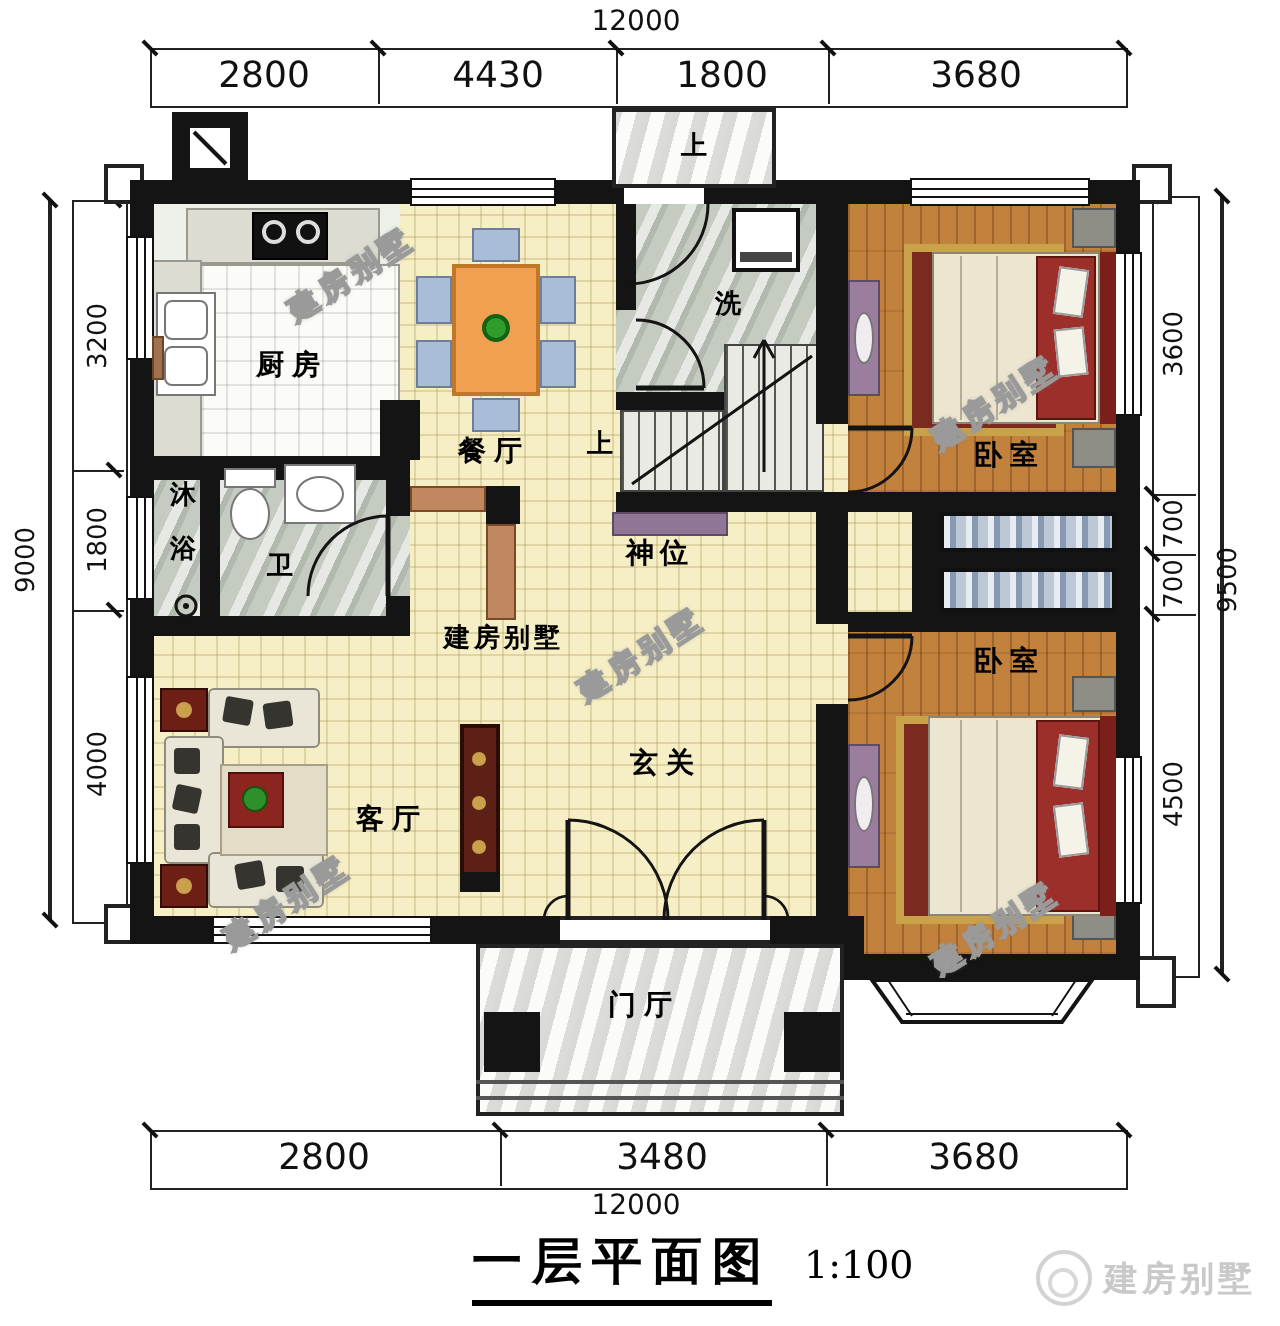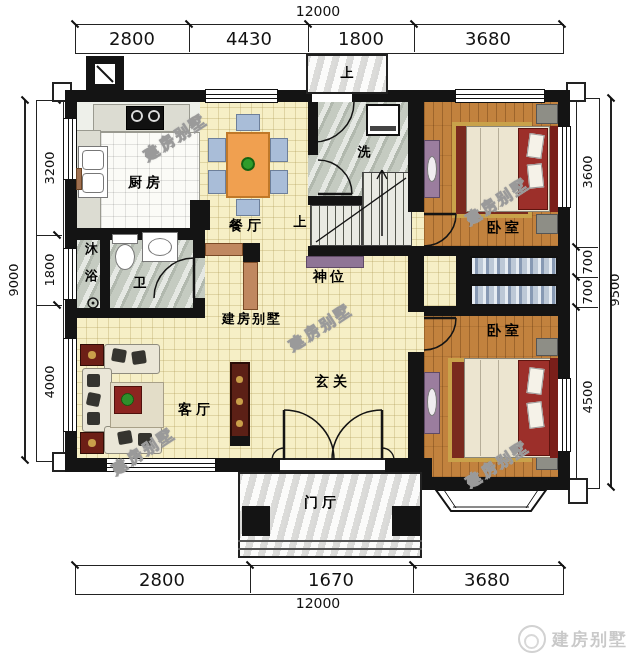--- a/index.html
+++ b/index.html
@@ -87,21 +87,21 @@
   <div class="tk" style="left:70px;top:23px;"></div>
     <div class="tk" style="left:184px;top:23px;"></div>
   <div class="tk" style="left:303px;top:23px;"></div>
     <div class="tk" style="left:409px;top:23px;"></div>
   <div class="tk" style="left:557px;top:23px;"></div>
 
   <div class="dimbox" style="left:75px;top:565px;width:487px;height:28px;"></div>
   <div class="dimdiv" style="left:250px;top:565px;width:1px;height:28px;"></div>
   <div class="dimdiv" style="left:413px;top:565px;width:1px;height:28px;"></div>
   <div class="dimlab" style="left:162px;top:579px;">2800</div>
-  <div class="dimlab" style="left:331px;top:579px;">1670</div>
+  <div class="dimlab" style="left:331px;top:579px;">3480</div>
   <div class="dimlab" style="left:487px;top:579px;">3680</div>
   <div class="dimlab" style="left:318px;top:603px;font-size:14px;">12000</div>
   <div class="tk" style="left:70px;top:564px;"></div>
     <div class="tk" style="left:245px;top:564px;"></div>
   <div class="tk" style="left:408px;top:564px;"></div>
     <div class="tk" style="left:557px;top:564px;"></div>
 
   <div class="dimbox" style="left:36px;top:100px;width:26px;height:360px;"></div>
   <div class="dimdiv" style="left:36px;top:235px;width:26px;height:1px;"></div>
   <div class="dimdiv" style="left:36px;top:305px;width:26px;height:1px;"></div>
@@ -336,20 +336,24 @@
 
     <path d="M97,66 L113,82" stroke="#141414" stroke-width="2" fill="none"></path>
 
     <circle cx="93" cy="303" r="5" stroke="#141414" stroke-width="1.5" fill="none"></circle>
     <circle cx="93" cy="303" r="1.5" fill="#141414"></circle>
 
     <polygon points="436,490 546,490 531,511 451,511" fill="#ffffff" stroke="#141414" stroke-width="2"></polygon>
     <path d="M444,490 L456,508 M538,490 L526,508 M453,507 L529,507" stroke="#141414" stroke-width="1" fill="none"></path>
   </svg>
 
+  <div id="titleblock">
+    <span id="title-name">一层平面图</span>
+    <span id="title-scale">1:100</span>
+  </div>
   <div id="brand">
     <span class="ic">
         <span></span>
       </span>
     <span class="tx">建房别墅</span>
   </div>
 
 </div>
 
 </body></html>

